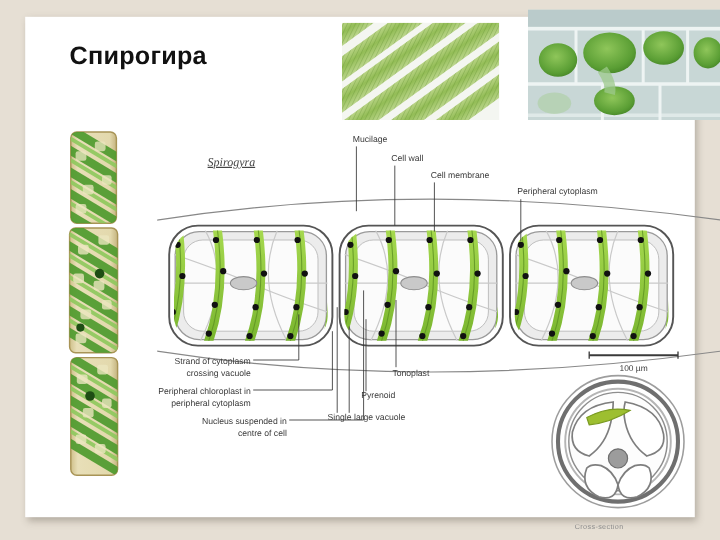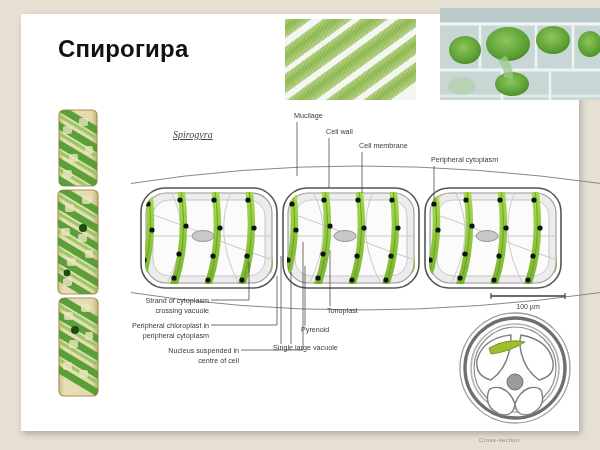--- a/index.html
+++ b/index.html
@@ -17,21 +17,21 @@
     left: 21px; top: 14px;
     width: 558px; height: 417px;
     background: #ffffff;
     box-shadow: 2px 3px 6px rgba(80,72,60,.35);
   }
 
   
   .title {
     position: absolute;
     left: 37px; top: 21px;
-    font-size: 24px;
+    font-size: 21px;
     font-weight: bold;
     color: #111;
     letter-spacing: .2px;
     white-space: nowrap;
   }
 
   
   .photo { position: absolute; overflow: hidden; }
   .photo-filaments { left: 264px; top: 5px; width: 131px; height: 81px; background: #f3f5f0; }
   .photo-conj     { left: 419px; top: -6px; width: 160px; height: 92px; background: #cfdbd8; }

